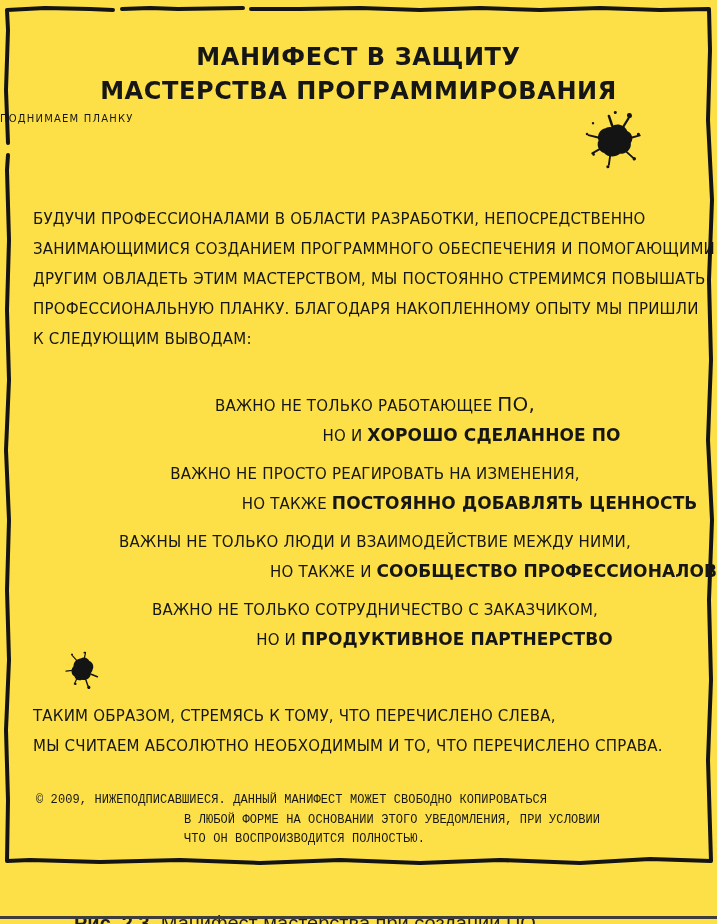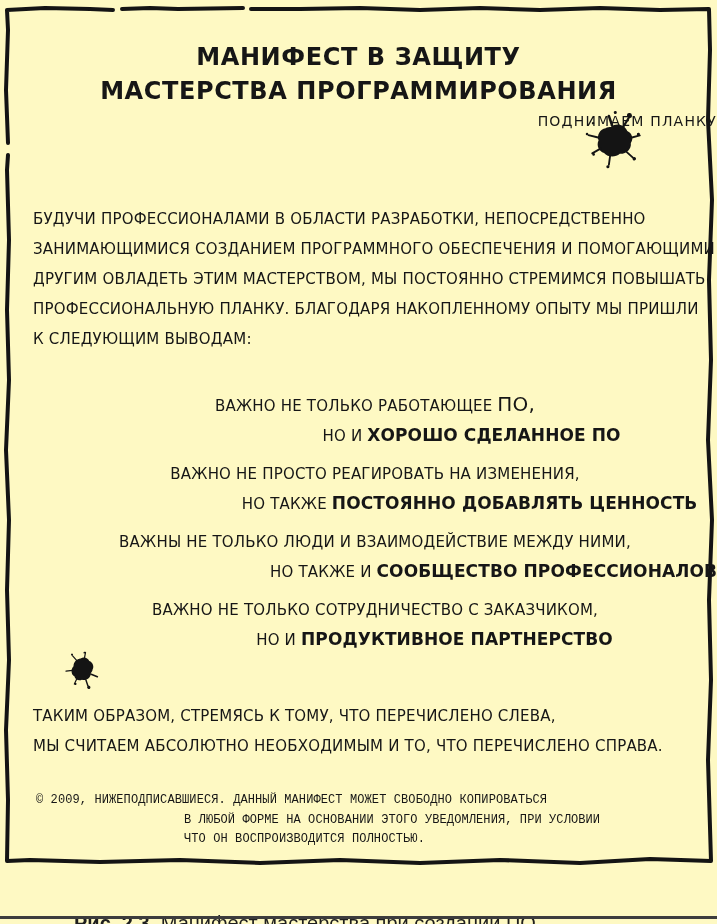--- a/index.html
+++ b/index.html
@@ -1,28 +1,28 @@
 <!DOCTYPE html>
 <html><head>
 <meta charset="utf-8">
 <style>
   html,body{margin:0;padding:0;background:#ffffff;}
   .page{
-    position:relative;width:717px;height:924px;background:#fef9c3;
+    position:relative;width:717px;height:924px;background:#fde047;
     font-family:"DejaVu Sans",sans-serif;color:#161616;overflow:hidden;
   }
   .frame-border{position:absolute;left:0;top:0;pointer-events:none;}
   .title{
     position:absolute;top:40px;left:0;width:717px;text-align:center;
     font-size:24px;font-weight:700;line-height:34px;letter-spacing:0.6px;
     white-space:nowrap;
   }
   .subtitle{
-    position:absolute;top:113px;left:0;width:717px;text-align:right;
-    font-size:14px;font-weight:400;letter-spacing:1.2px;
+    position:absolute;top:113px;left:0;width:717px;text-align:left;
+    font-size:10px;font-weight:400;letter-spacing:1.2px;
   }
   .intro{
     position:absolute;top:204px;left:33px;
     font-size:15px;line-height:30px;letter-spacing:0.2px;white-space:nowrap;
   }
   .values{
     position:absolute;top:390px;left:33px;
     font-size:15px;line-height:29px;letter-spacing:0.2px;white-space:nowrap;text-align:center;
   }
   .value-group{margin-bottom:7px;}

